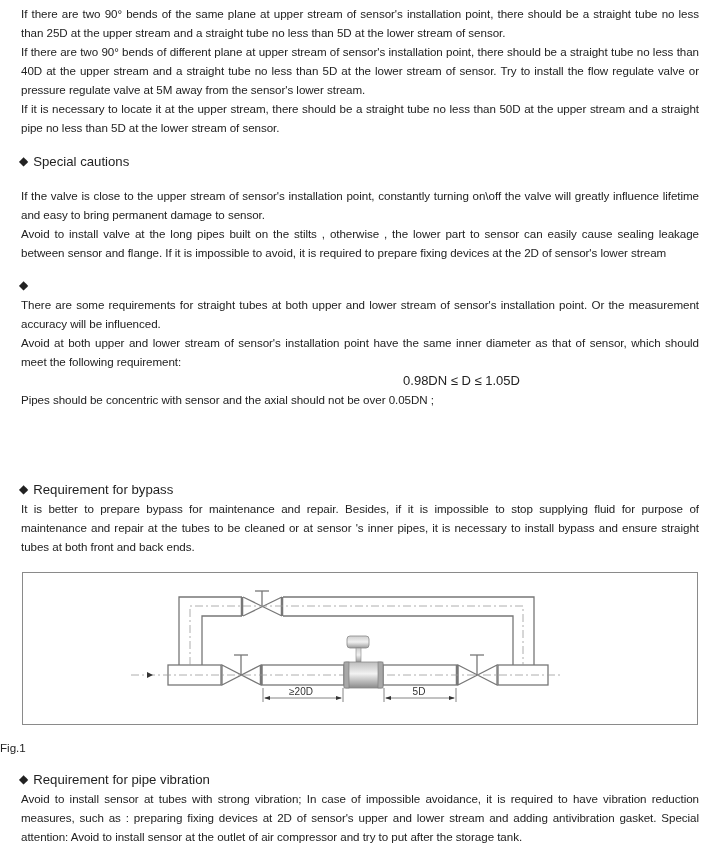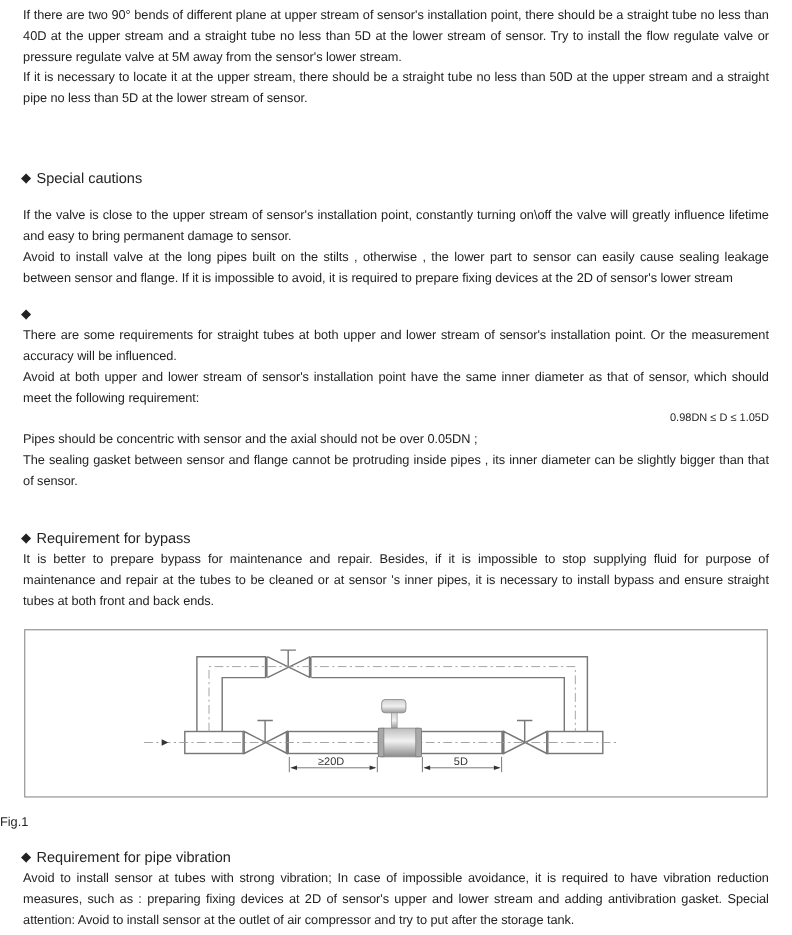--- a/index.html
+++ b/index.html
@@ -10,38 +10,39 @@
   .page { position: absolute; left: 21px; top: 0; width: 678px; }
   p.para {
     margin: 0; font-size: 11.6px; line-height: 19px; text-align: justify;
     letter-spacing: -0.05px;
   }
   .heading {
     display: flex; align-items: center; font-size: 13.2px; line-height: 19px;
     margin-left: -2px;
   }
   .heading .diamond { font-size: 12px; margin-right: 5px; }
-  .formula { text-align: right; padding-left: 203px; font-size: 10px; line-height: 19px; }
+  .formula { text-align: center; padding-left: 203px; font-size: 13px; line-height: 19px; }
   .sec { position: absolute; left: 0; width: 678px; }
   .figure-box {
     position: absolute; left: 22px; top: 572px; width: 676px; height: 153px;
     border: 1px solid #8a8a8a; box-sizing: border-box;
   }
   .fig-caption {
     position: absolute; left: 0; width: 720px; top: 740px; 
     font-size: 11.6px; line-height: 16px;
   }
   svg text { font-family: "Liberation Sans", sans-serif; }
 </style>
 </head>
 <body>
 
 <div class="page">
 
   <div class="sec" style="top:4px;">
+    <p class="para">If there are two 90° bends of the same plane at upper stream of sensor's installation point, there should be a straight tube no less than 25D at the upper stream and a straight tube no less than 5D at the lower stream of sensor.</p>
     <p class="para">If there are two 90° bends of different plane at upper stream of sensor's installation point, there should be a straight tube no less than 40D at the upper stream and a straight tube no less than 5D at the lower stream of sensor. Try to install the flow regulate valve or pressure regulate valve at 5M away from the sensor's lower stream.</p>
     <p class="para">If it is necessary to locate it at the upper stream, there should be a straight tube no less than 50D at the upper stream and a straight pipe no less than 5D at the lower stream of sensor.</p>
   </div>
 
   <div class="sec" style="top:152px;">
     <div class="heading">
       <span class="diamond">◆</span>
       <span>Special cautions</span>
     </div>
     <p class="para" style="margin-top:15px;">If the valve is close to the upper stream of sensor's installation point, constantly turning on\off the valve will greatly influence lifetime and easy to bring permanent damage to sensor.</p>
@@ -49,21 +50,20 @@
   </div>
 
   <div class="sec" style="top:276px;">
     <div class="heading">
       <span class="diamond">◆</span>
     </div>
     <p class="para">There are some requirements for straight tubes at both upper and lower stream of sensor's installation point. Or the measurement accuracy will be influenced.</p>
     <p class="para">Avoid at both upper and lower stream of sensor's installation point have the same inner diameter as that of sensor, which should meet the following requirement:</p>
     <div class="formula">0.98DN ≤ D ≤ 1.05D</div>
     <p class="para">Pipes should be concentric with sensor and the axial should not be over 0.05DN ;</p>
-    <p class="para">The sealing gasket between sensor and flange cannot be protruding inside pipes , its inner diameter can be slightly bigger than that of sensor.</p>
   </div>
 
   <div class="sec" style="top:480px;">
     <div class="heading">
       <span class="diamond">◆</span>
       <span>Requirement for bypass</span>
     </div>
     <p class="para">It is better to prepare bypass for maintenance and repair. Besides, if it is impossible to stop supplying fluid for purpose of maintenance and repair at the tubes to be cleaned or at sensor 's inner pipes, it is necessary to install bypass and ensure straight tubes at both front and back ends.</p>
   </div>
 </div>

